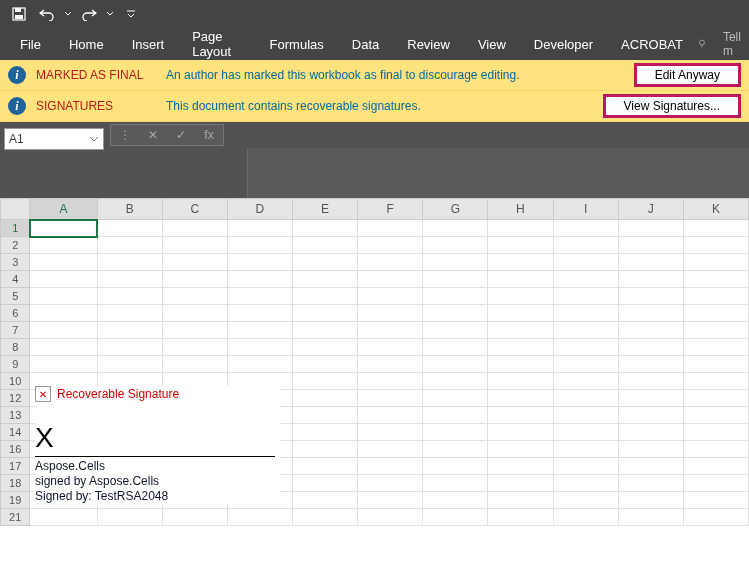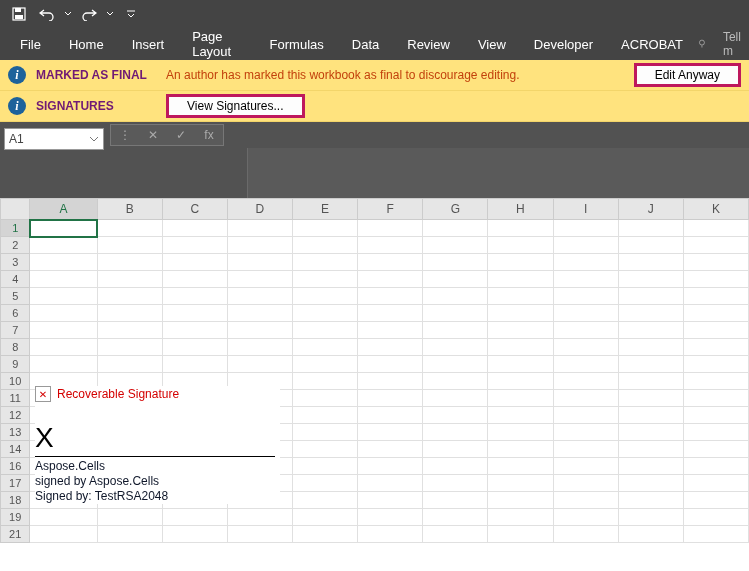--- a/index.html
+++ b/index.html
@@ -5,22 +5,22 @@
   html,body{margin:0;padding:0;font-family:"Segoe UI",Arial,sans-serif;font-size:12px;color:#444;background:#fff;overflow:hidden;width:749px;height:571px}
   .titlebar{background:#444;height:28px;display:flex;align-items:center;padding:0 6px;gap:2px}
   .qat-btn{width:26px;height:24px;display:flex;align-items:center;justify-content:center;color:#fff;cursor:pointer}
   .qat-btn svg{stroke:#fff;fill:none}
   .ribbon-tabs{background:#444;height:32px;display:flex;align-items:center;color:#fff;padding-left:6px}
   .tab{padding:0 14px;height:32px;display:flex;align-items:center;cursor:pointer;font-size:13px}
   .tell-me{margin-left:auto;display:flex;align-items:center;color:#bbb;padding-right:4px;gap:16px}
   .msgbars{background:#ffe37e}
   .msgbar{display:flex;align-items:center;height:30px;padding:0 8px;gap:10px;border-bottom:1px solid #f3d56a}
   .info-icon{width:18px;height:18px;border-radius:50%;background:#1d629b;color:#fff;font-weight:bold;display:flex;align-items:center;justify-content:center;font-size:12px;font-family:Georgia,serif;font-style:italic}
-  .msg-title{font-weight:700;color:#701a75;min-width:120px}
-  .msg-text{color:#c2410c;flex:1}
+  .msg-title{font-weight:400;color:#b91c1c;min-width:120px}
+  .msg-text{color:#0369a1;flex:1}
   .msg-btn{background:#fdfdfd;border:3px solid #be185d;padding:2px 18px;font-size:12px;cursor:pointer;font-family:inherit}
   .fxrow{background:#525252;height:26px;display:flex;align-items:center}
   .namebox{width:90px;height:20px;margin:8px 2px 0 4px;background:#fff;border:1px solid #999;display:flex;align-items:center;padding:0 4px;justify-content:space-between}
   .namebox-dd{width:10px;height:10px}
   .fx-seg{display:flex;align-items:center;height:20px;border:1px solid #777;background:#5a5a5a;margin-left:4px}
   .fx-btn{width:28px;height:20px;display:flex;align-items:center;justify-content:center;color:#aaa}
   .fx-input{flex:1;height:20px;background:#fff;border:1px solid #999;margin-left:4px}
   .collapsed-ribbon{background:#525252;height:50px}
   .gridwrap{position:relative;background:#fff}
   table.grid{border-collapse:collapse;table-layout:fixed;width:749px}
@@ -100,20 +100,21 @@
 <div class="msgbars">
   <div class="msgbar">
     <div class="info-icon">i</div>
     <div class="msg-title">MARKED AS FINAL</div>
     <div class="msg-text">An author has marked this workbook as final to discourage editing.</div>
     <button class="msg-btn">Edit Anyway</button>
   </div>
   <div class="msgbar">
     <div class="info-icon">i</div>
     <div class="msg-title">SIGNATURES</div>
+    <div class="msg-text">This document contains recoverable signatures.</div>
     <button class="msg-btn">View Signatures...</button>
   </div>
 </div>
 
 <div class="fxrow">
   <div class="namebox">
     <span>A1</span>
     <svg class="namebox-dd" viewBox="0 0 10 10">
         <path d="M1 3 L5 7 L9 3" stroke="#777" fill="none"></path>
       </svg>
@@ -299,34 +300,20 @@
           <td class="cell"></td>
           <td class="cell"></td>
           <td class="cell"></td>
           <td class="cell"></td>
           <td class="cell"></td>
           <td class="cell"></td>
           <td class="cell"></td>
           <td class="cell"></td>
         </tr>
         <tr>
-          <th class="rowhead">11</th>
-          <td class="cell"></td>
-          <td class="cell"></td>
-          <td class="cell"></td>
-          <td class="cell"></td>
-          <td class="cell"></td>
-          <td class="cell"></td>
-          <td class="cell"></td>
-          <td class="cell"></td>
-          <td class="cell"></td>
-          <td class="cell"></td>
-          <td class="cell"></td>
-        </tr>
-        <tr>
           <th class="rowhead">12</th>
           <td class="cell"></td>
           <td class="cell"></td>
           <td class="cell"></td>
           <td class="cell"></td>
           <td class="cell"></td>
           <td class="cell"></td>
           <td class="cell"></td>
           <td class="cell"></td>
           <td class="cell"></td>

